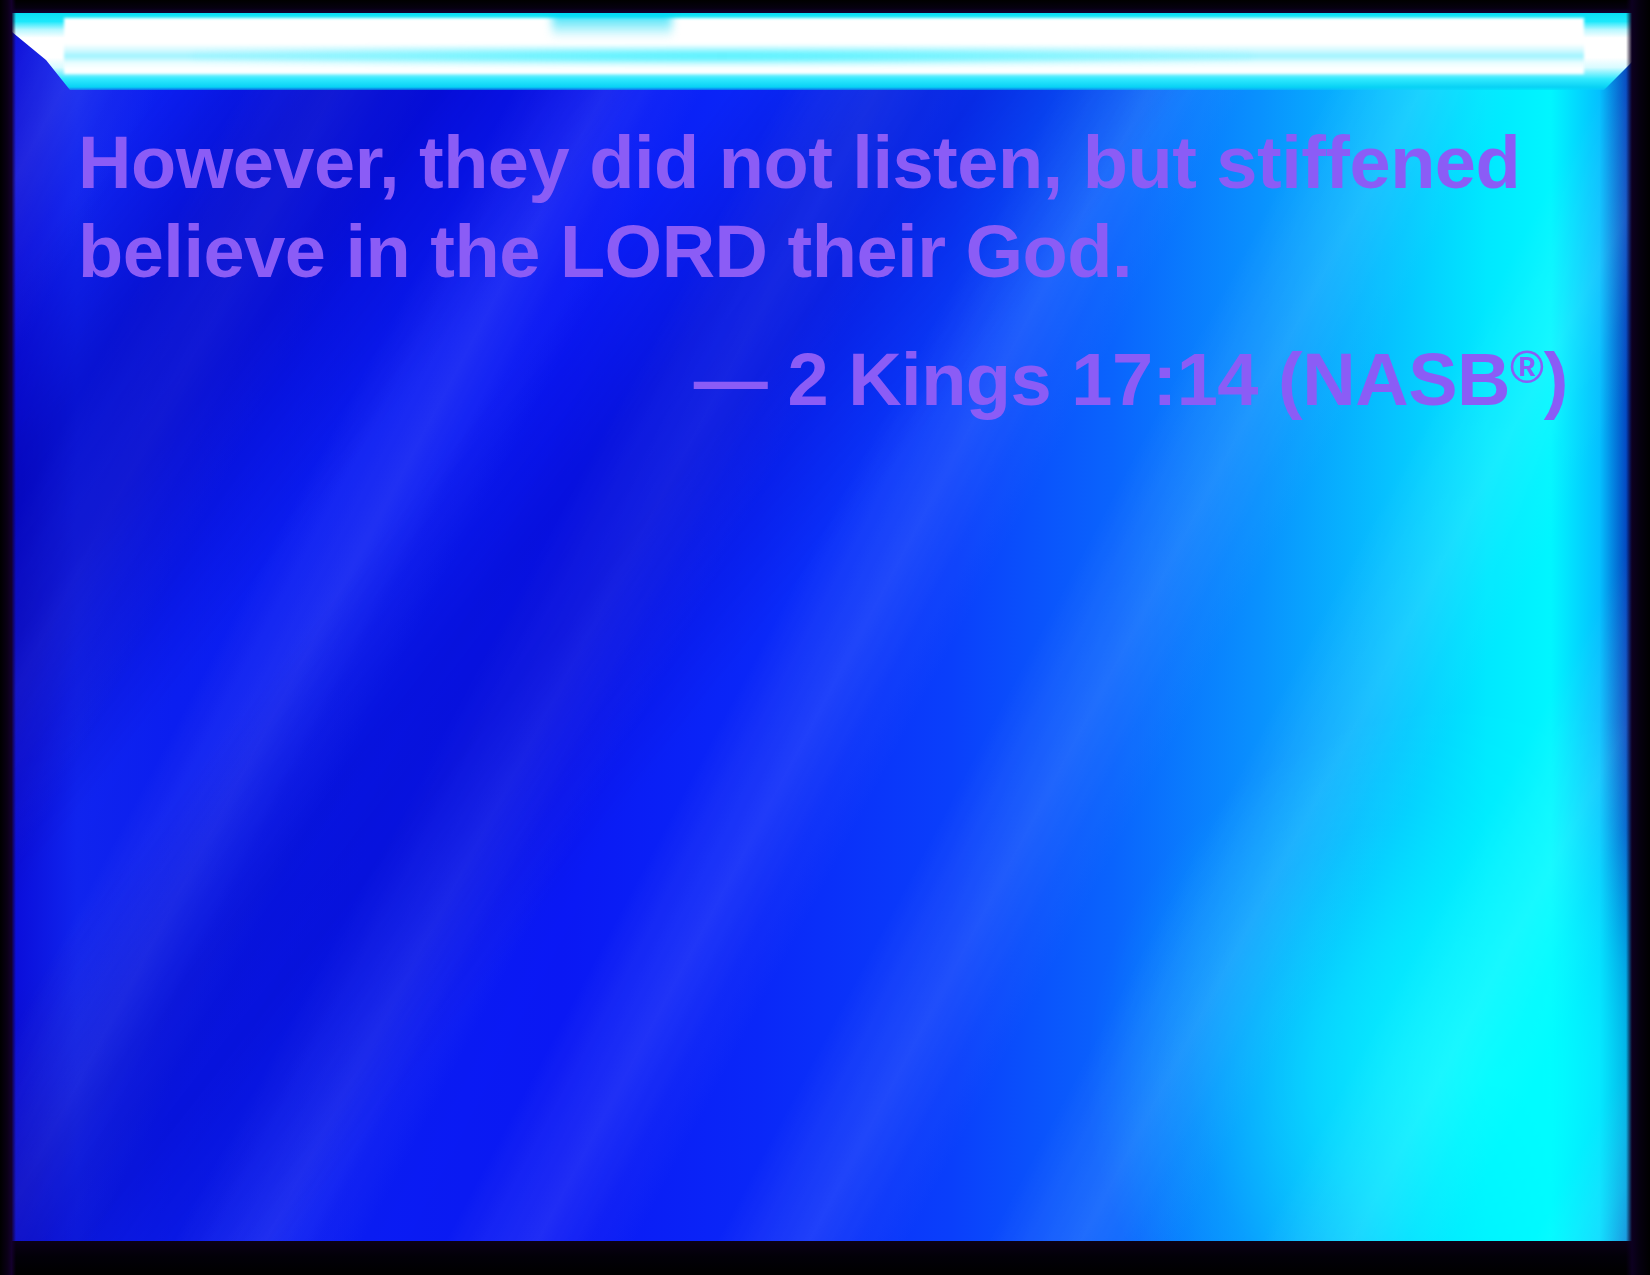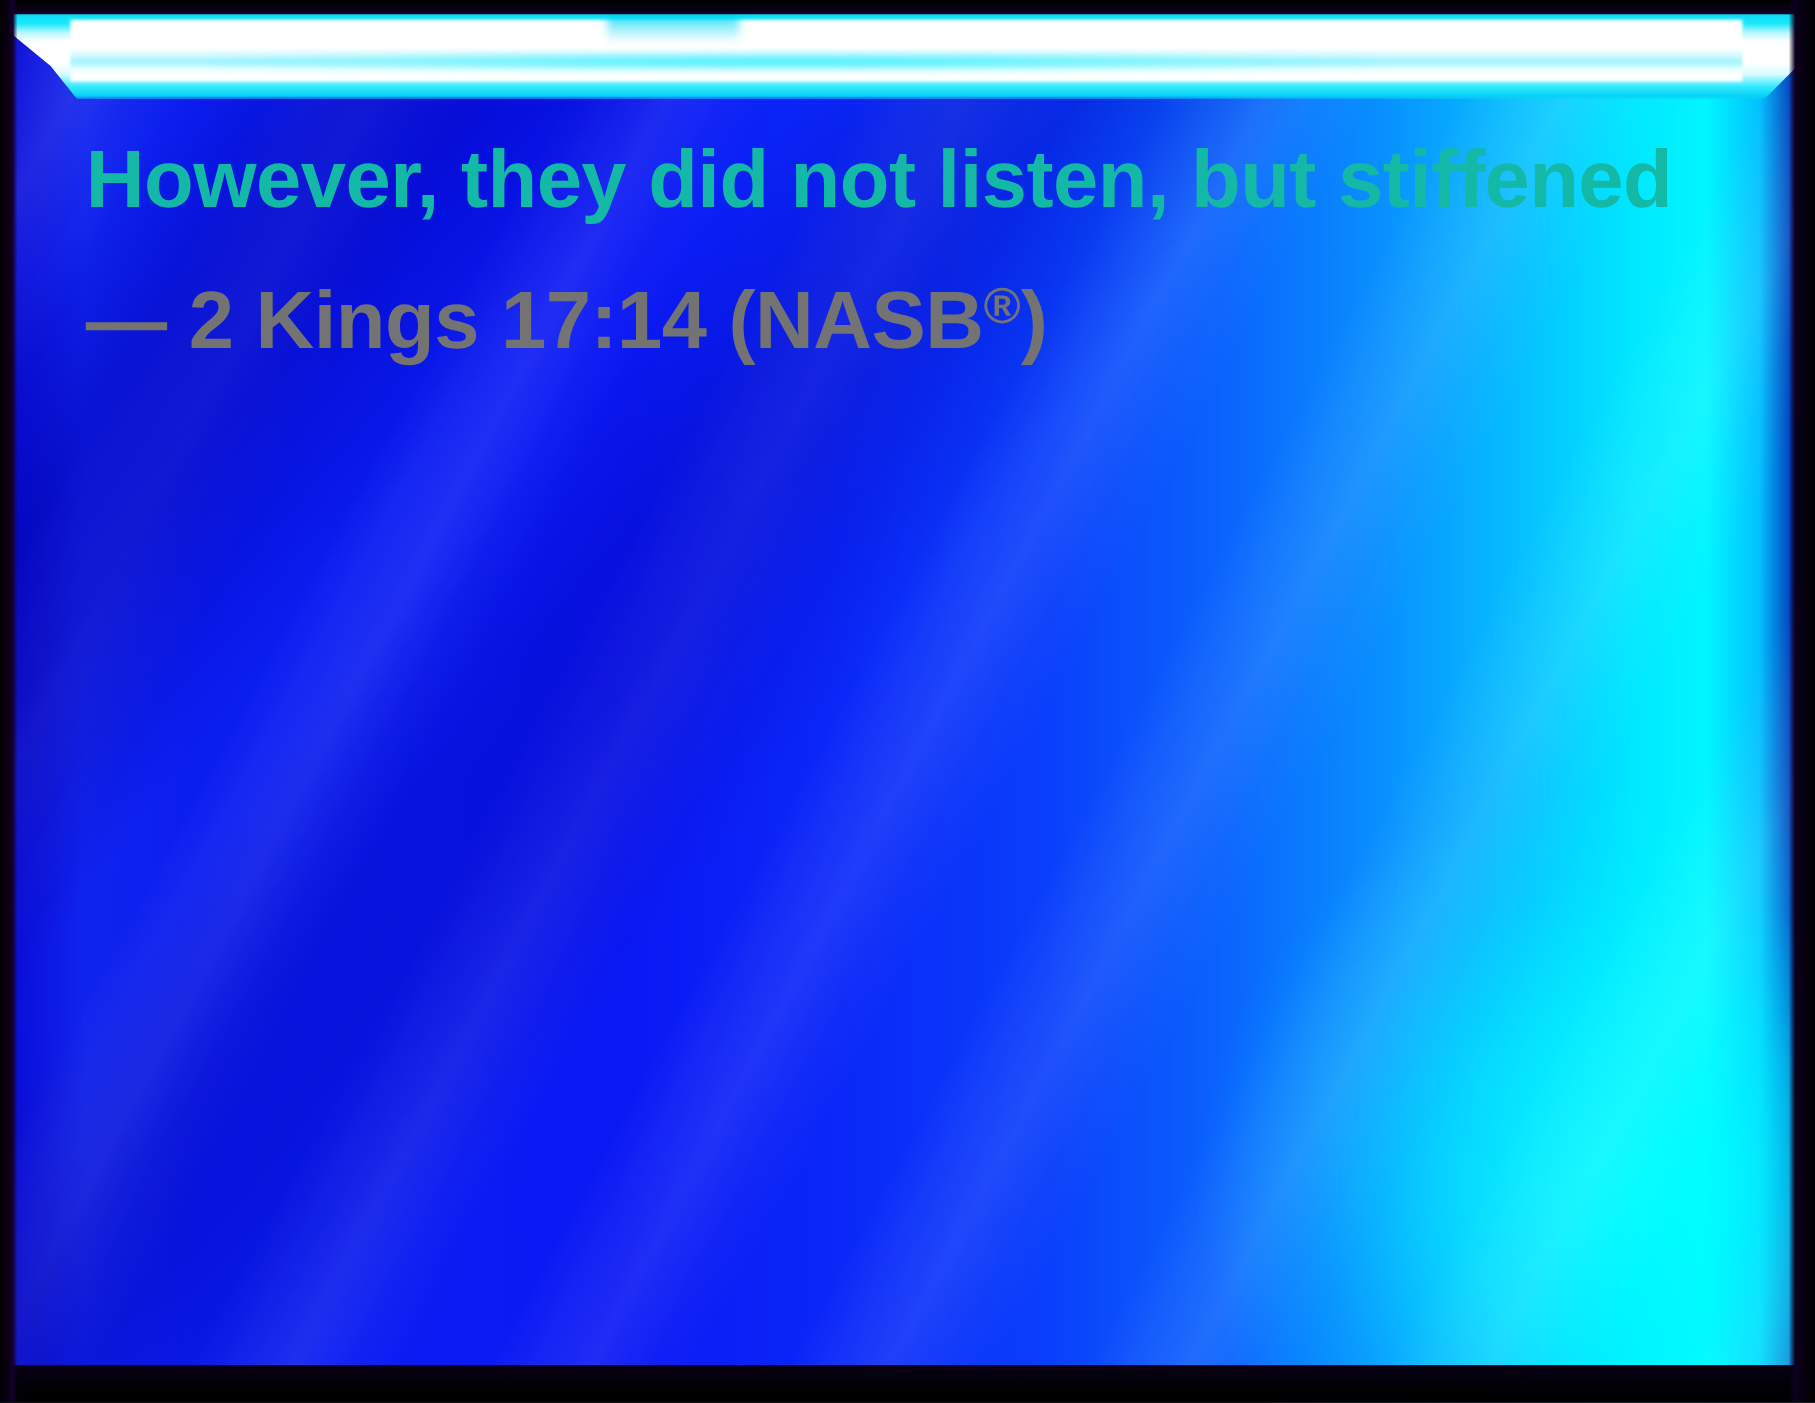--- a/index.html
+++ b/index.html
@@ -208,37 +208,38 @@
 
   
   #verse-block {
     position: absolute;
     left: 78px;
     top: 118px;
     width: 1500px;
     z-index: 20;
   }
   .verse-line {
-    color: #14b8a6;
+    color: #8b5cf6;
     font-family: "Liberation Sans Narrow", "Liberation Sans", "DejaVu Sans", sans-serif;
     font-weight: bold;
     font-size: 74px;
     line-height: 89px;
     letter-spacing: -0.5px;
     white-space: nowrap;
     text-align: left;
   }
   #verse-citation {
-    color: #737373;
+    color: #8b5cf6;
     font-family: "Liberation Sans Narrow", "Liberation Sans", "DejaVu Sans", sans-serif;
     font-weight: bold;
     font-size: 74px;
     line-height: 89px;
     letter-spacing: -0.5px;
     white-space: nowrap;
+    text-align: right;
     padding-right: 10px;
     margin-top: 27px;
   }
   #verse-citation .reg-mark {
     font-size: 46px;
     vertical-align: 22px;
     letter-spacing: 0;
   }
 </style>
 </head>
@@ -254,20 +255,21 @@
 
   <div id="top-glow-wrap">
     <div id="top-glow-cyan"></div>
     <div id="top-glow-white"></div>
     <div id="top-glow-streak"></div>
     <div id="top-glow-notch"></div>
   </div>
 
   <div id="verse-block">
     <div class="verse-line">However, they did not listen, but stiffened</div>
+    <div class="verse-line">believe in the LORD their God.</div>
 
     <div id="verse-citation"><span>—</span><span> </span><span>2 Kings 17:14</span><span> </span><span>(</span><span>NASB</span><span class="reg-mark">®</span><span>)</span></div>
   </div>
 
   <div id="frame-top"></div>
   <div id="frame-bottom"></div>
   <div id="frame-left"></div>
   <div id="frame-right"></div>
 
 </div>

